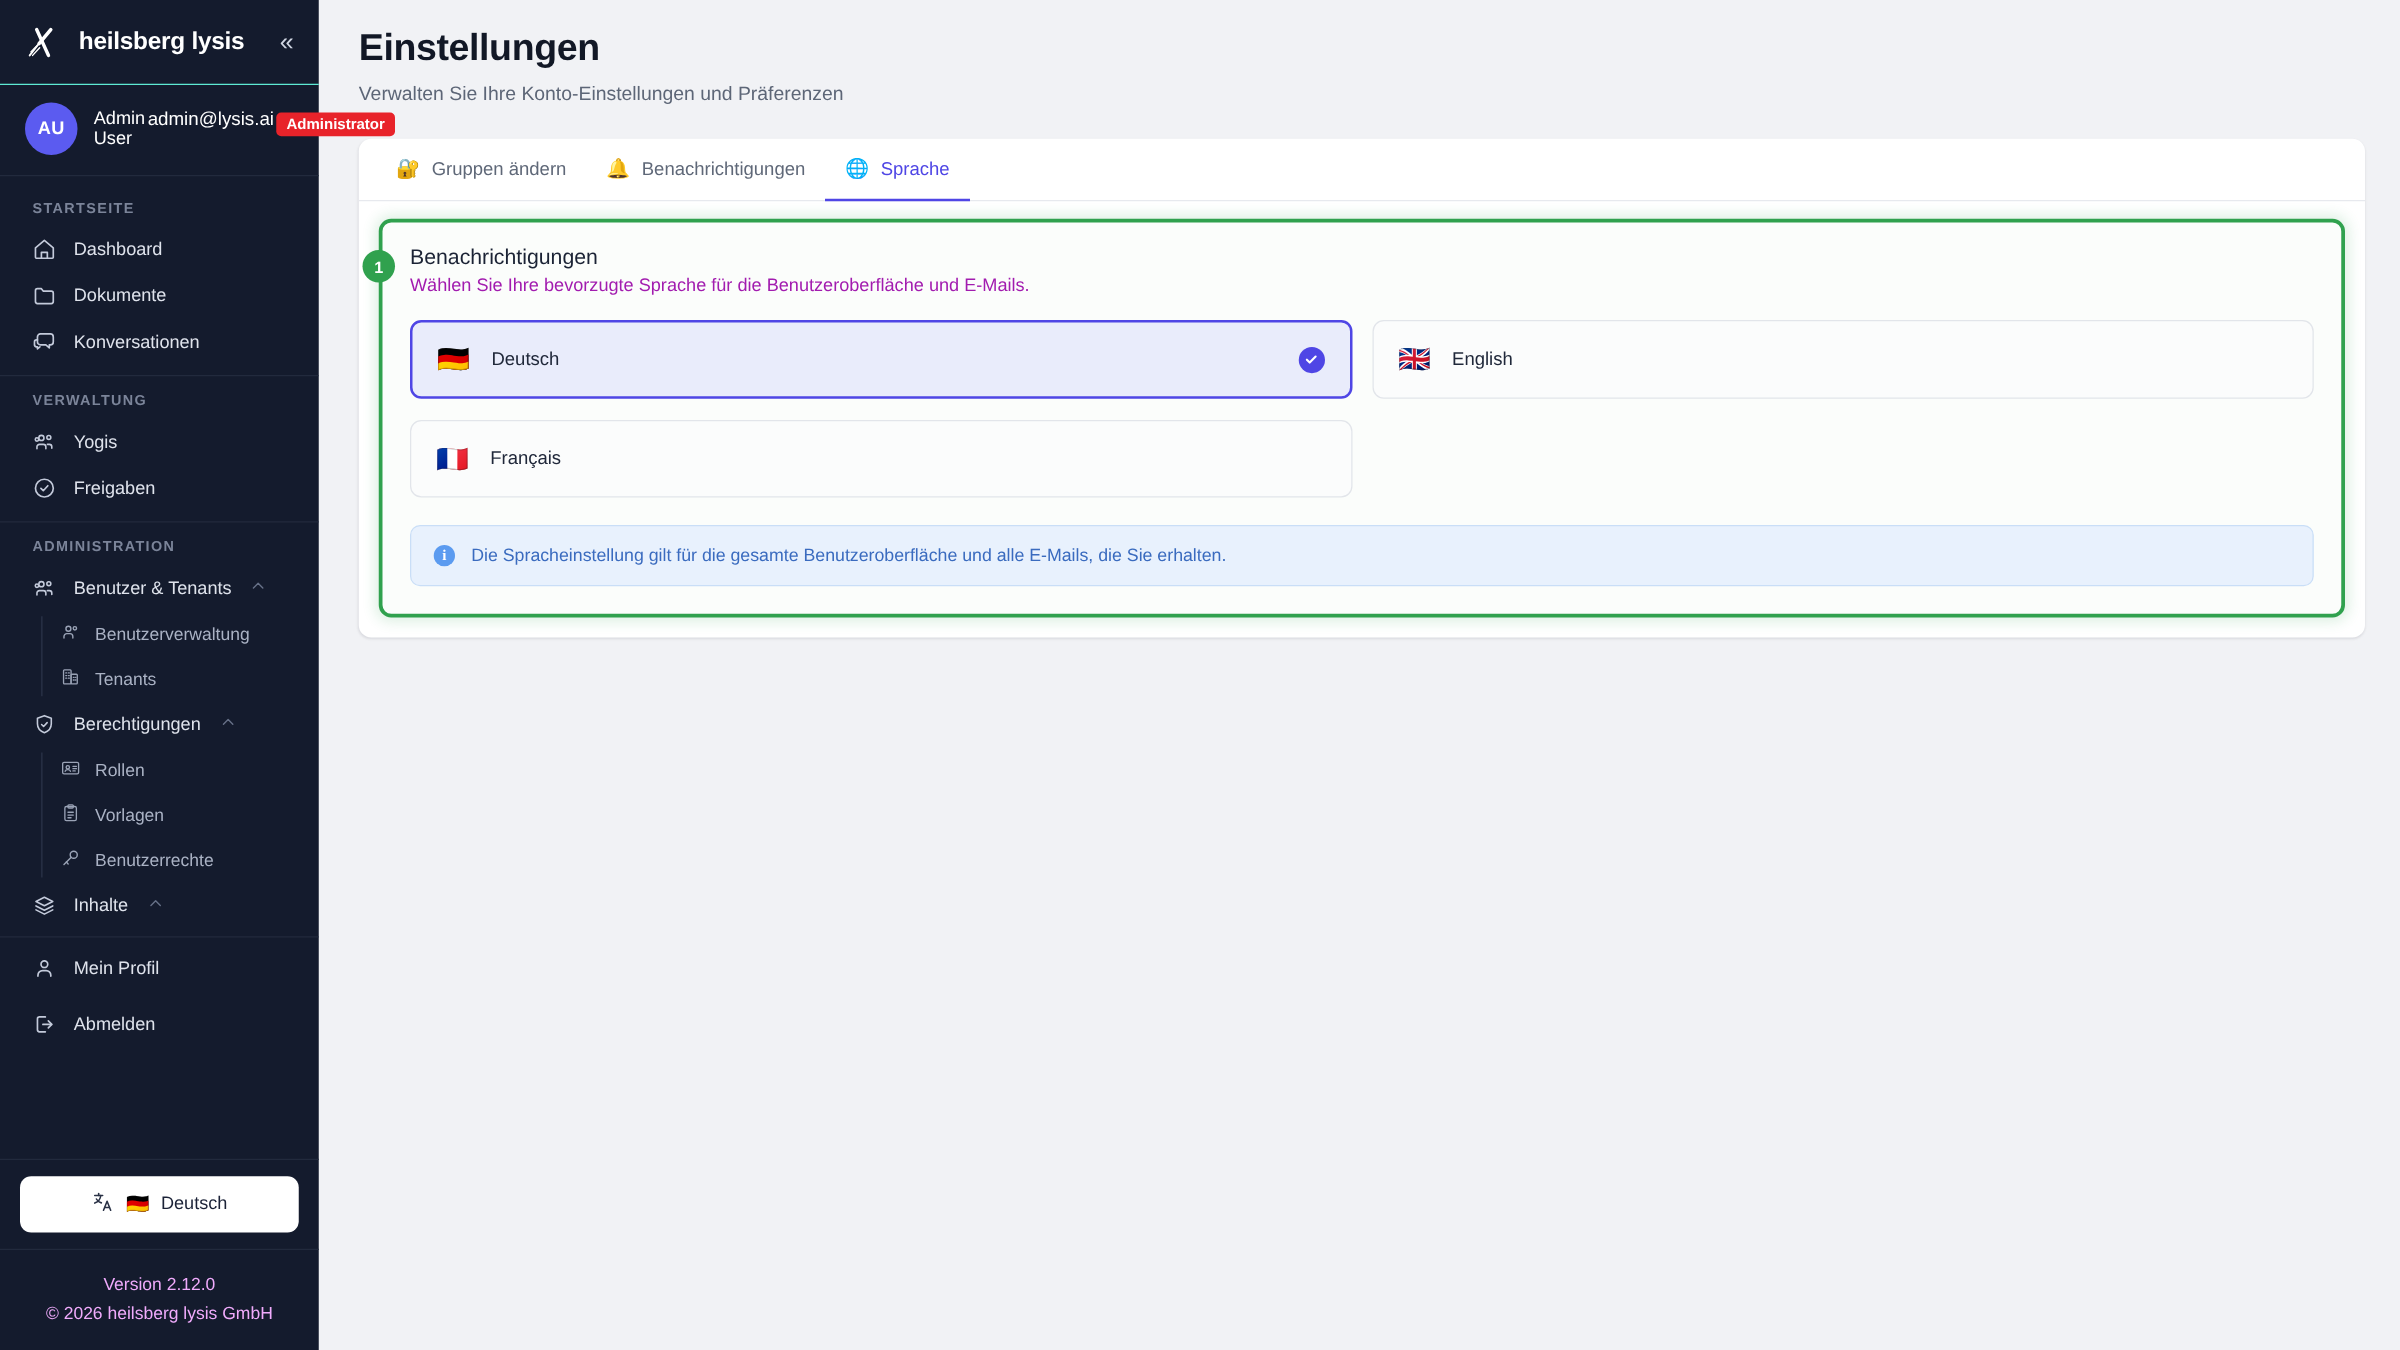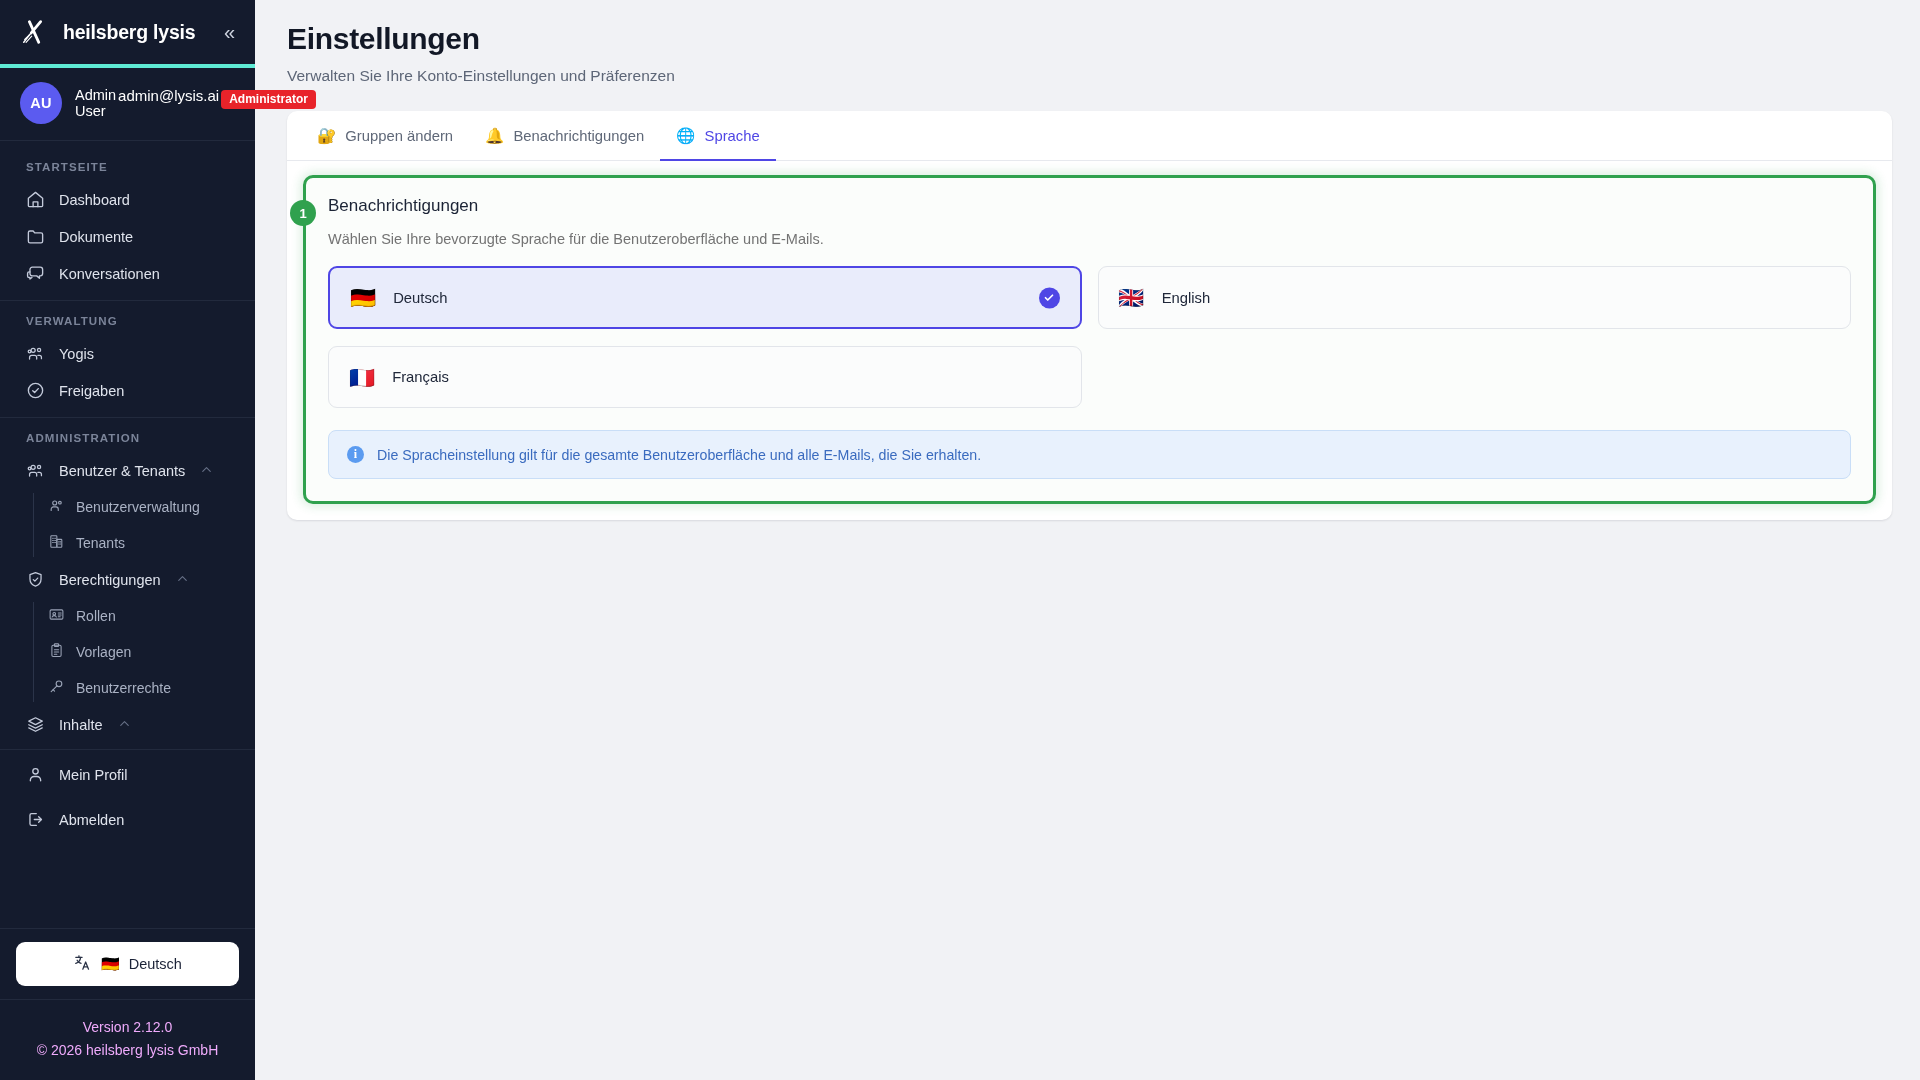--- a/index.html
+++ b/index.html
@@ -16,21 +16,21 @@
   .sidebar {
     width: 255px; flex: 0 0 255px;
     background: #141b2d;
     color: #e6e9ef;
     display: flex; flex-direction: column;
     height: 1080px;
   }
   .sb-brand {
     display: flex; align-items: center; gap: 13px;
     padding: 24px 18px 24px 20px;
-    border-bottom: 4px solid #5eead4;
+    border-bottom: 1px solid #5eead4;
     height: 68px;
   }
   .sb-logo { width: 30px; height: 30px; flex: 0 0 30px; display:block; }
   .sb-brand-name {
     font-size: 19.5px; font-weight: bold; color: #ffffff;
     letter-spacing: -0.2px; white-space: nowrap;
   }
   .sb-collapse {
     margin-left: auto; color: #cfd5e1; font-size: 20px; line-height: 1;
     cursor: pointer; padding: 0 2px;
@@ -136,21 +136,21 @@
     padding: 18px 22px 22px;
   }
   .step-badge {
     position: absolute; left: -16px; top: 22px;
     width: 26px; height: 26px; border-radius: 50%;
     background: #30a14e; color: #fff;
     display: flex; align-items: center; justify-content: center;
     font-size: 13px; font-weight: bold;
   }
   .panel-title { font-size: 17px; color: #1b2335; font-weight: 500; }
-  .panel-desc { font-size: 14.5px; color: #737373; margin-top: 15px; }
+  .panel-desc { font-size: 14.5px; color: #a21caf; margin-top: 5px; }
 
   .lang-grid {
     margin-top: 19px;
     display: grid; grid-template-columns: 1fr 1fr; gap: 17px 16px;
   }
   .lang-card {
     display: flex; align-items: center; gap: 17px;
     border: 1px solid #e2e5ea; border-radius: 9px;
     background: #fbfcfc;
     padding: 19px 20px; min-height: 62px;

